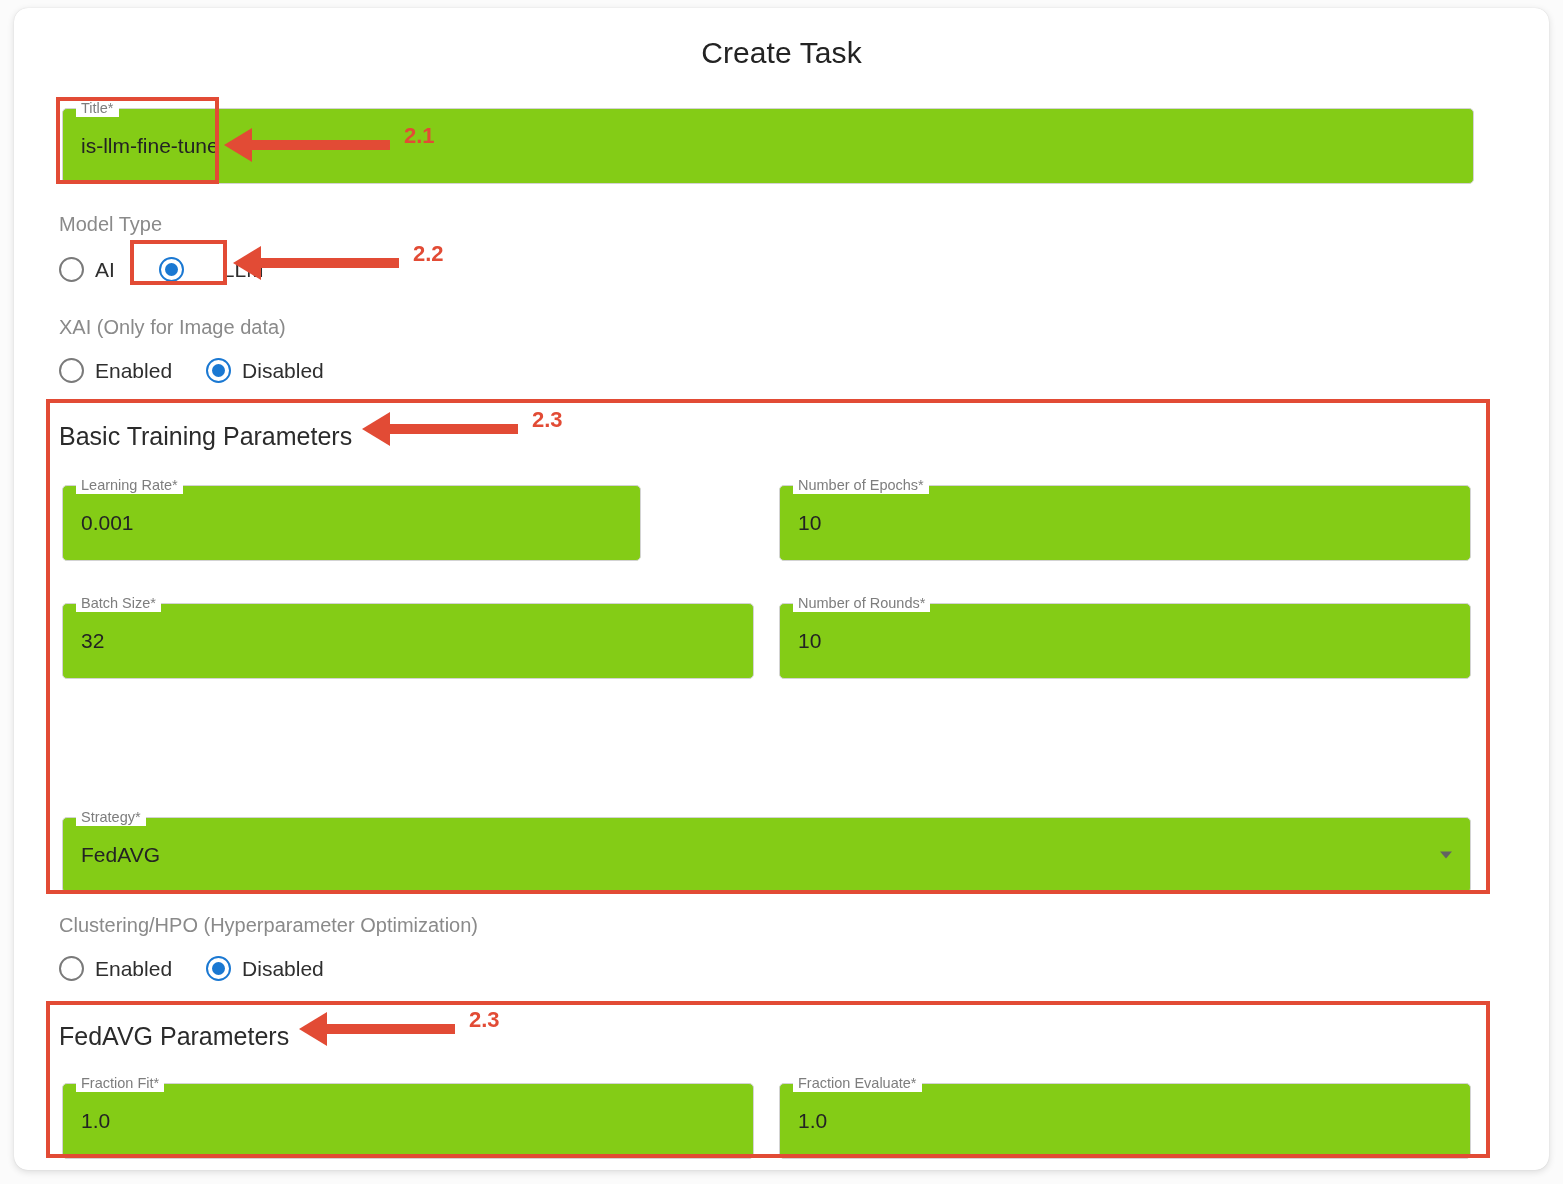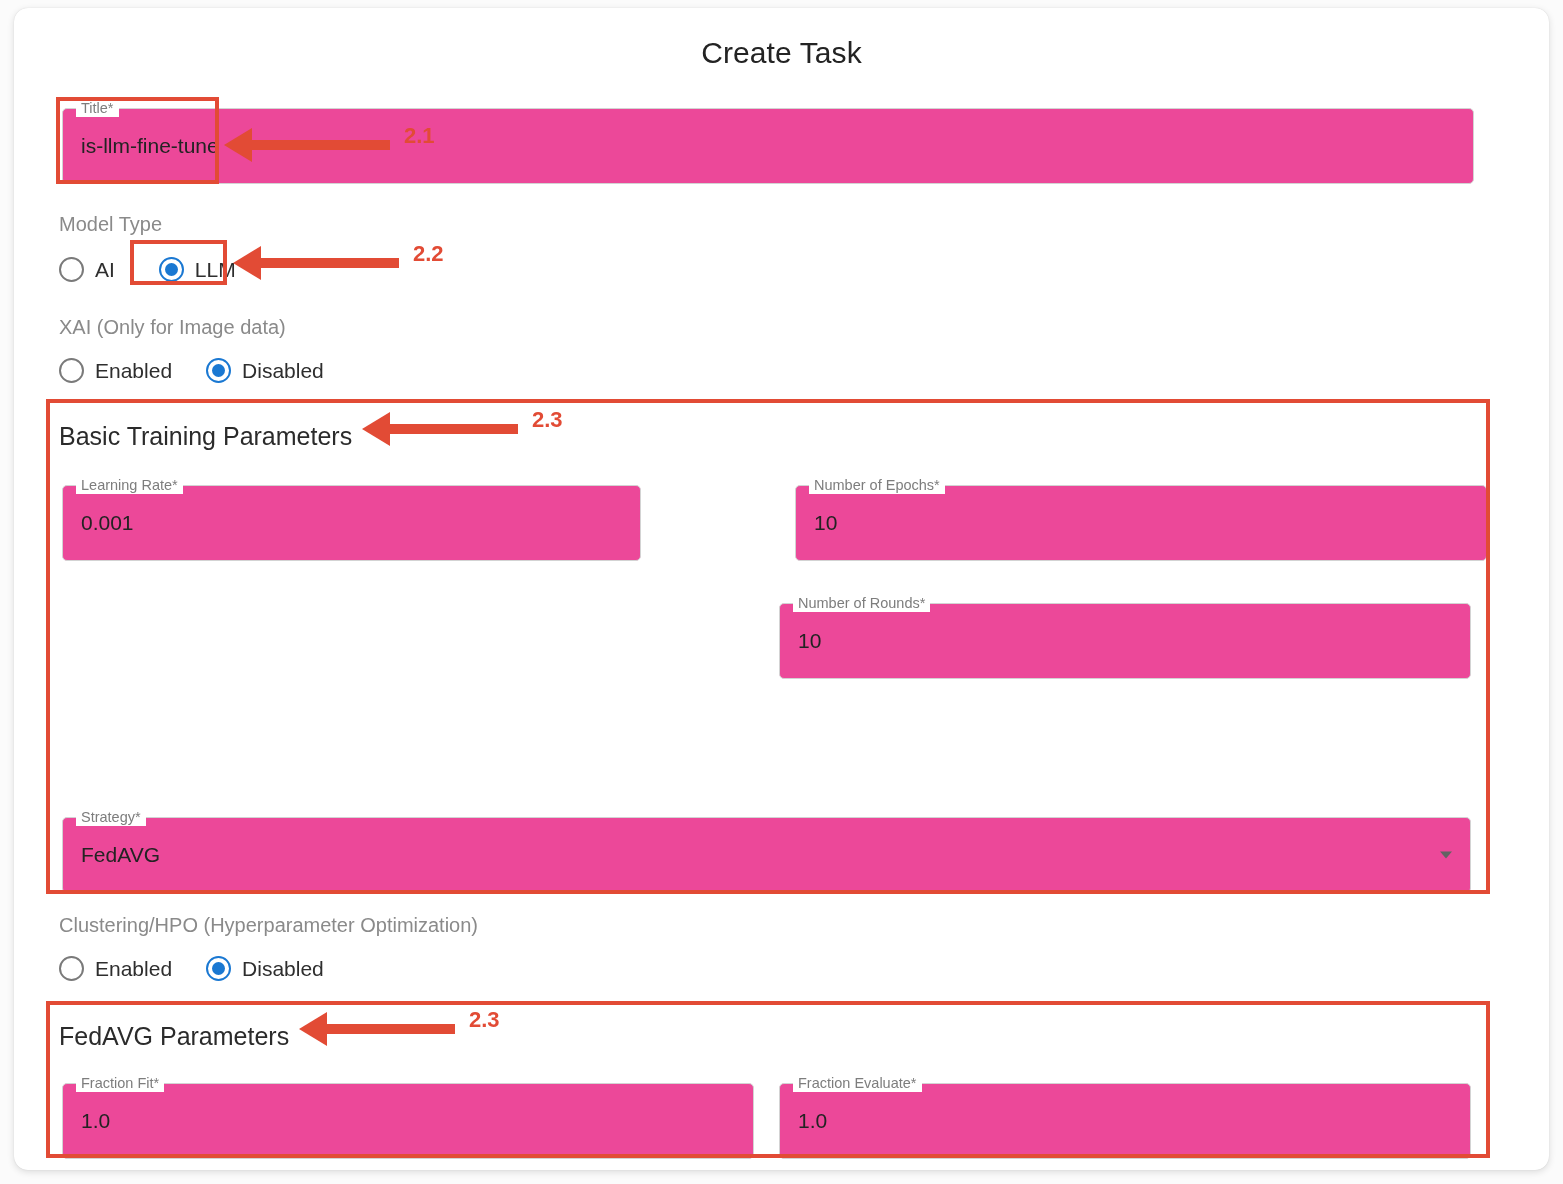--- a/index.html
+++ b/index.html
@@ -34,21 +34,21 @@
     font-size: 30px;
     color: #232323;
     letter-spacing: 0.1px;
   }
 
   
   .field {
     position: absolute;
     border: 1px solid #d3d3d3;
     border-radius: 5px;
-    background: #ec4899;
+    background: #84cc16;
   }
   .field .legend {
     position: absolute;
     top: -9px; left: 13px;
     background: #fff;
     padding: 0 5px;
     font-size: 14.5px;
     color: #7d7d7d;
     white-space: nowrap;
     line-height: 17px;
@@ -170,21 +170,21 @@
       <span class="legend"><span>Title</span><span class="req">*</span></span>
       <span class="value">is-llm-fine-tune</span>
     </div>
 
     <div class="group-label" style="left:45px; top:205px;">Model Type</div>
     <div class="radio-row" style="left:45px; top:249px;">
       <span class="radio-opt" style="margin-right:18px;">
         <span class="radio"></span>
         <span class="radio-label">AI</span>
       </span>
-      <span class="radio-opt" style="margin-left:26px;">
+      <span class="radio-opt" style="margin-left:26px;gap:28px;">
         <span class="radio checked"></span>
         <span class="radio-label">LLM</span>
       </span>
     </div>
 
     <div class="group-label" style="left:45px; top:308px;">XAI (Only for Image data)</div>
     <div class="radio-row" style="left:45px; top:350px;">
       <span class="radio-opt" style="margin-right:34px;">
         <span class="radio"></span>
         <span class="radio-label">Enabled</span>
@@ -195,25 +195,29 @@
       </span>
     </div>
 
     <div class="section-heading" style="left:45px; top:414px;">Basic Training Parameters</div>
 
     <div class="field" style="left:48px; top:477px; width:579px; height:76px;">
       <span class="legend"><span>Learning Rate</span><span class="req">*</span></span>
       <span class="value">0.001</span>
     </div>
 
-    <div class="field" style="left:765px; top:477px; width:692px; height:76px;margin-left:16px;">
+    <div class="field" style="left:765px; top:477px; width:692px; height:76px;">
       <span class="legend"><span>Number of Epochs</span><span class="req">*</span></span>
       <span class="value">10</span>
     </div>
 
+    <div class="field" style="left:48px; top:595px; width:692px; height:76px;">
+      <span class="legend"><span>Batch Size</span><span class="req">*</span></span>
+      <span class="value">32</span>
+    </div>
 
     <div class="field" style="left:765px; top:595px; width:692px; height:76px;">
       <span class="legend"><span>Number of Rounds</span><span class="req">*</span></span>
       <span class="value">10</span>
     </div>
 
 
     <div class="field" style="left:48px; top:809px; width:1409px; height:76px;">
       <span class="legend"><span>Strategy</span><span class="req">*</span></span>
       <span class="value">FedAVG</span>

